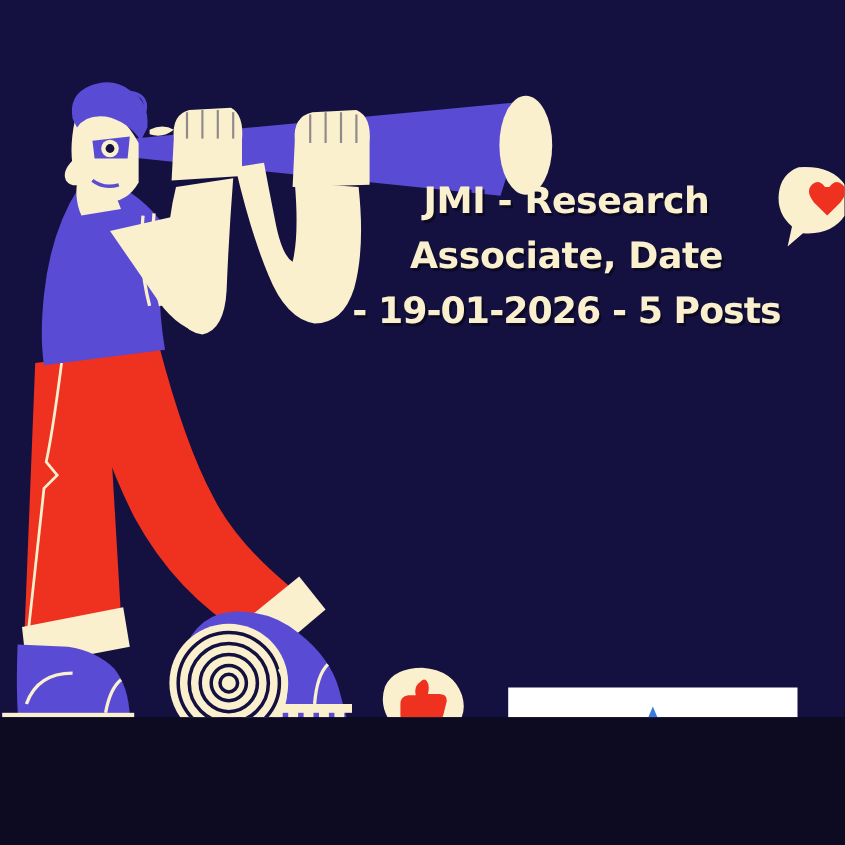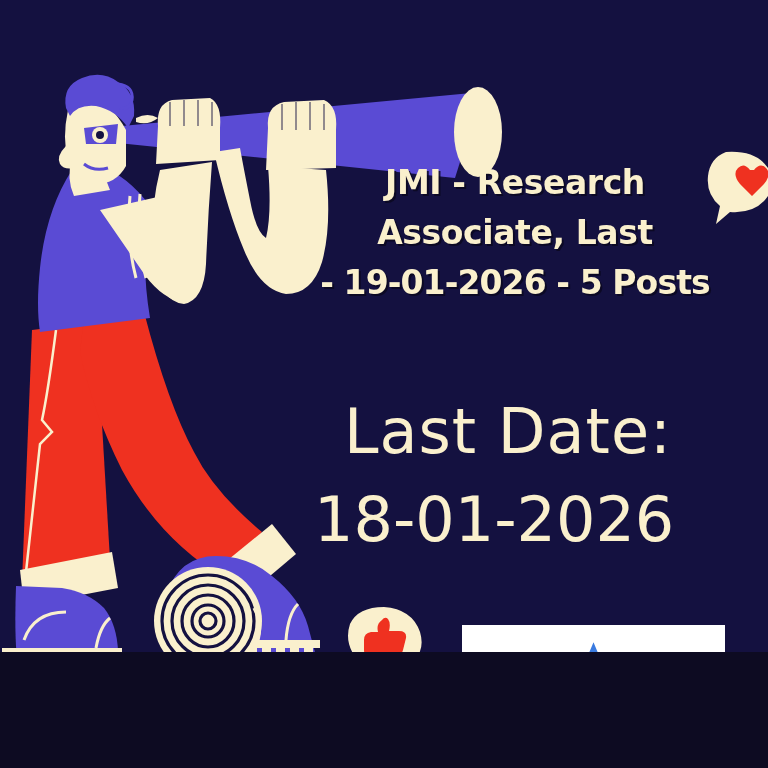--- a/index.html
+++ b/index.html
@@ -229,28 +229,24 @@
     <g>
       <path d="M384,607 Q412,609 420,632 Q426,652 410,664 L418,680 L396,668 Q370,672 356,658 Q344,642 350,624 Q358,607 384,607 Z" fill="#FAF0CD"></path>
       <g fill="#EF3120">
         <path d="M382,620 Q376,624 378,632 L371,632 Q364,633 364,640 L364,650 Q364,657 372,657 L394,657 Q401,657 403,650 L406,638 Q407,631 399,631 L389,631 Q391,623 388,619 Q385,616 382,620 Z"></path>
       </g>
     </g>
   </svg>
 
   <div id="headline">
     <span class="hl">JMI - Research</span>
-    <span class="hl">Associate, Last</span>
+    <span class="hl">Associate, Date</span>
     <span class="hl wide">- 19-01-2026 - 5 Posts</span>
   </div>
 
-  <div id="lastdate">
-    <span class="ld l1">Last Date:</span>
-    <span class="ld l2">18-01-2026</span>
-  </div>
 
   <div id="logo">
     <div id="logo-stars">
       <svg class="star" width="18" height="18" viewBox="0 0 24 24">
         <polygon points="12,1 15.2,8.6 23.4,9.2 17.1,14.6 19.1,22.6 12,18.2 4.9,22.6 6.9,14.6 0.6,9.2 8.8,8.6" fill="#3a7be0"></polygon>
       </svg>
       <svg class="star" width="31" height="31" viewBox="0 0 24 24">
         <polygon points="12,1 15.2,8.6 23.4,9.2 17.1,14.6 19.1,22.6 12,18.2 4.9,22.6 6.9,14.6 0.6,9.2 8.8,8.6" fill="#3a7be0"></polygon>
       </svg>
       <svg class="star" width="18" height="18" viewBox="0 0 24 24">

